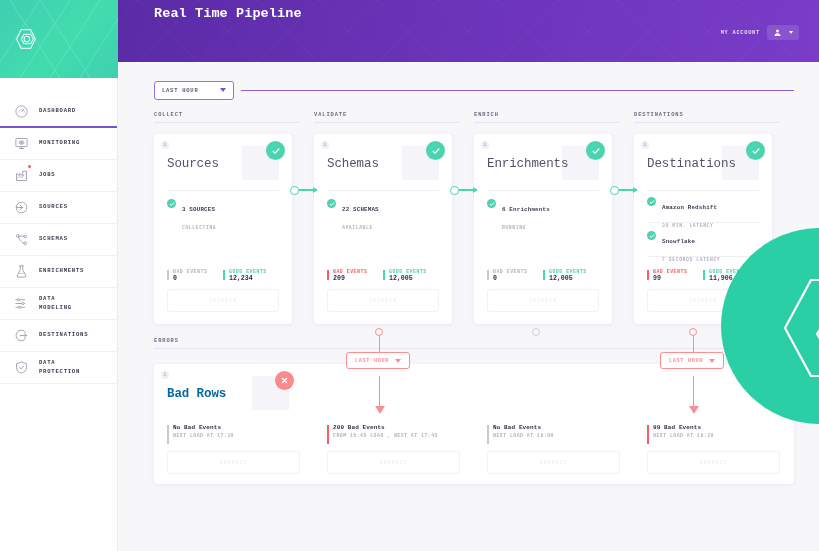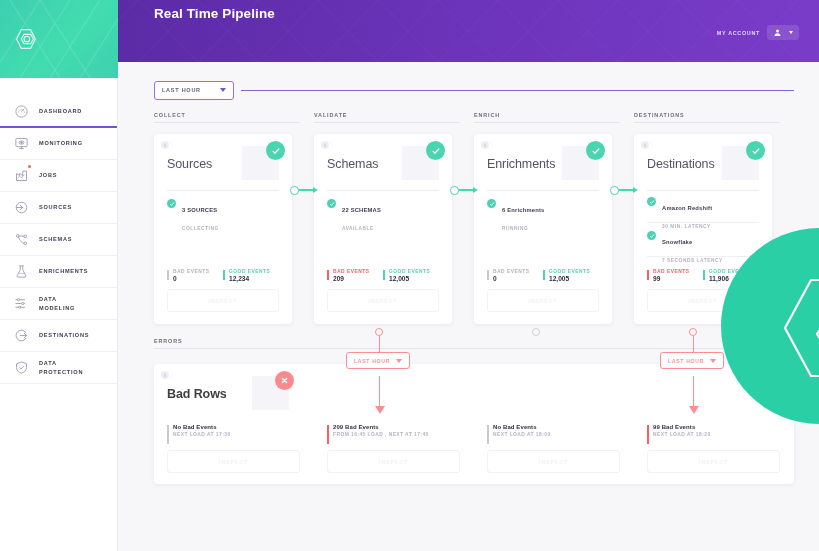--- a/index.html
+++ b/index.html
@@ -2,21 +2,21 @@
 <html><head>
 <meta charset="utf-8">
 <style>
   * { box-sizing: border-box; margin: 0; padding: 0; }
   html, body {
     width: 819px; height: 551px;
     font-family: "Liberation Sans", sans-serif;
     background: #ffffff;
     overflow: hidden;
   }
-  #app { position: relative; width: 819px; height: 551px; overflow: hidden; background:#f7f7fa; }
+  #app { position: relative; width: 819px; height: 551px; overflow: hidden; background:#f7f7fa;font-family:Liberation Mono, monospace; }
 
   
   .sidebar {
     position: absolute; left: 0; top: 0; width: 118px; height: 551px;
     background: #ffffff; border-right: 1px solid #eceaf3; z-index: 6;
   }
   .brand {
     height: 78px; width: 118px;
     background: linear-gradient(135deg, #3ecfb2 0%, #42dcae 55%, #3ed0b0 100%);
     display: flex; align-items: center; padding-left: 10px;
@@ -152,21 +152,21 @@
 
   
   .err-panel {
     position:absolute; left:36px; top:302px; width:640px; height:120px;
     background:#fff; border-radius:4px; box-shadow:0 1px 4px rgba(80,70,120,.09);
   }
   .err-panel .info-i {
     position:absolute; left:7px; top:7px; width:8px; height:8px; border-radius:50%;
     background:#f0eef5; color:#b9b6c8; font-size:5.5px; line-height:8px; text-align:center; font-weight:700;
   }
-  .err-title { position:absolute; left:13px; top:23px; font-size:12.5px; color:#404040; letter-spacing:-.1px; }
+  .err-title { position:absolute; left:13px; top:23px; font-size:12.5px; color:#0369a1; letter-spacing:-.1px; }
   .err-thumb { position:absolute; left:98px; top:12px; width:37px; height:34px; background:#f5f4f8; }
   .err-badge {
     position:absolute; left:121px; top:7px; width:19px; height:19px; border-radius:50%;
     background:#fa8a8e; display:flex; align-items:center; justify-content:center;
   }
   .err-cols { position:absolute; left:0; top:60px; width:640px; display:flex; }
   .err-col { flex:1; padding: 0 14px 0 13px; position:relative; }
   .err-meta { padding-left:6px; position:relative; }
   .err-meta:before { content:''; position:absolute; left:0; top:1px; height:19px; width:1.6px; background:#c9c7d4; }
   .err-meta.red:before { background:#fc5c65; }

